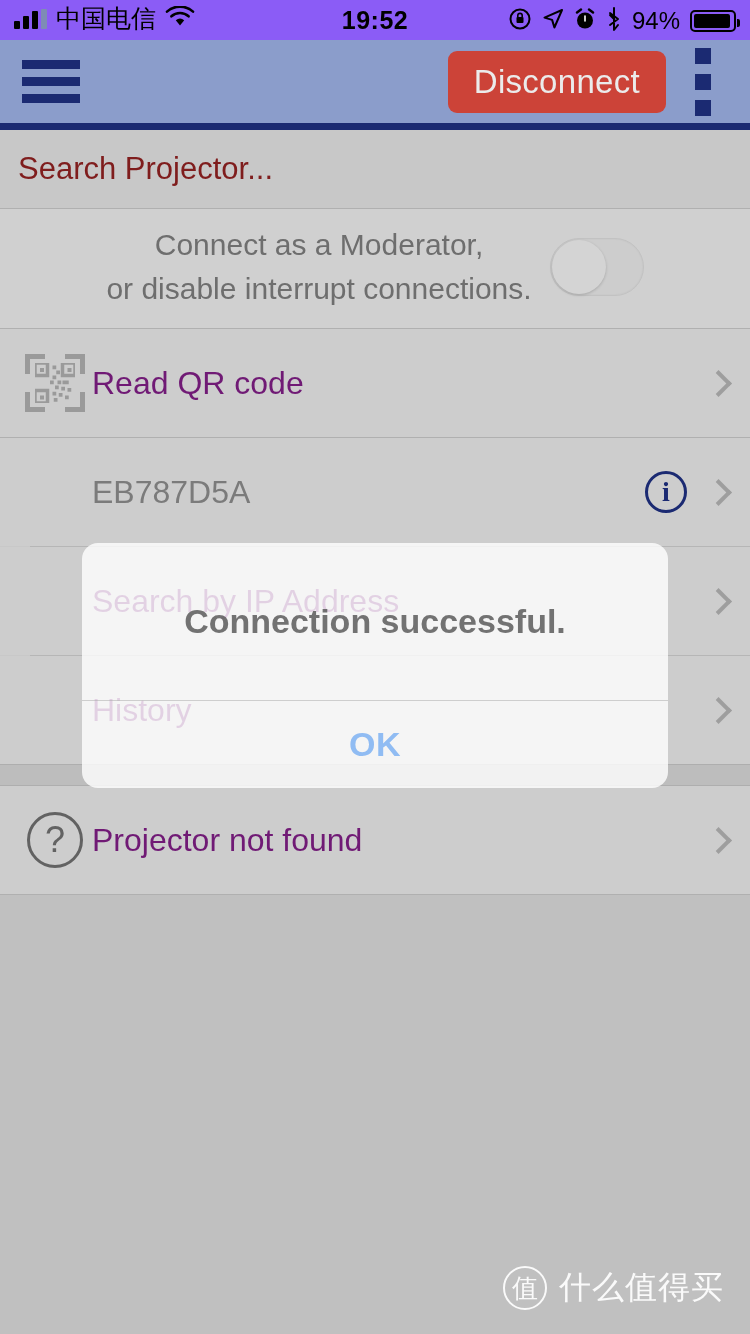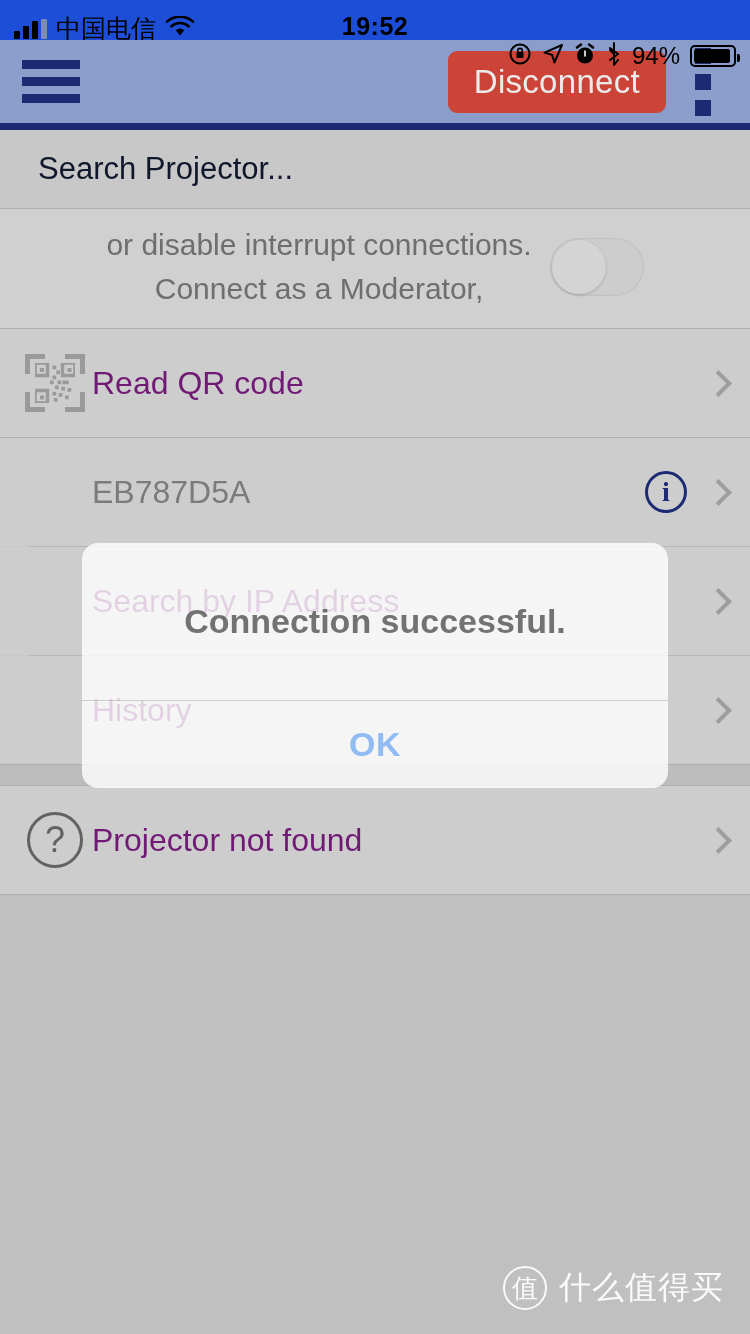--- a/index.html
+++ b/index.html
@@ -12,24 +12,24 @@
   .screen {
     position: relative;
     width: 750px; height: 1334px;
     background: #c0c0c0;
   }
 
   
   .statusbar {
     position: relative;
     height: 40px;
-    background: #1d4ed8;
+    background: #8b5cf6;
     display: flex;
-    align-items: flex-start;
-    padding: 12px 14px;
+    align-items: flex-end;
+    padding: 5px 14px;
     color: #000;
   }
   .sb-left { display: flex; align-items: center; gap: 9px; }
   .sb-signal { display: flex; align-items: flex-end; gap: 3px; height: 20px; }
   .sb-signal i { display: block; width: 6px; background: #000; border-radius: 1px; }
   .sb-signal i:nth-child(1) { height: 8px; }
   .sb-signal i:nth-child(2) { height: 13px; }
   .sb-signal i:nth-child(3) { height: 18px; }
   .sb-signal i:nth-child(4) { height: 20px; background: #7e8cb5; }
   .sb-carrier { font-size: 25px; letter-spacing: 0px; }
@@ -71,21 +71,21 @@
     letter-spacing: .3px;
   }
   .kebab { width: 58px; display: flex; flex-direction: column; align-items: center; gap: 10px; cursor: pointer; margin-left: 8px; }
   .kebab i { display: block; width: 16px; height: 16px; background: #1b2a72; }
   .appbar-underline { height: 7px; background: #1b2a72; }
 
   
   .content { background: #c8c8c8; }
   .page-title {
     height: 78px; display: flex; align-items: center;
-    padding-left: 38px; font-size: 31px; color: #0f172a;
+    padding-left: 18px; font-size: 31px; color: #7f1d1d;
     background: #c8c8c8;
   }
   .sep { height: 1px; background: #b0b0b0; }
   .sep-gap { height: 22px; background: #bdbdbd; border-top: 1px solid #aeaeae; border-bottom: 1px solid #aeaeae; }
 
   .moderator-row {
     background: #d0d0d0;
     display: flex; align-items: center; justify-content: center;
     padding: 14px 0 18px 0;
     gap: 18px;
@@ -257,22 +257,22 @@
   </div>
   <div class="appbar-underline"></div>
 
   <div class="content">
 
     <div class="page-title">Search Projector...</div>
     <div class="sep"></div>
 
     <div class="moderator-row">
       <div class="moderator-text">
+        <div>Connect as a Moderator,</div>
         <div>or disable interrupt connections.</div>
-        <div>Connect as a Moderator,</div>
       </div>
       <div class="toggle">
         <div class="knob"></div>
       </div>
     </div>
     <div class="sep"></div>
 
     <div class="row">
       <div class="lead">
         <div class="qr-icon">

